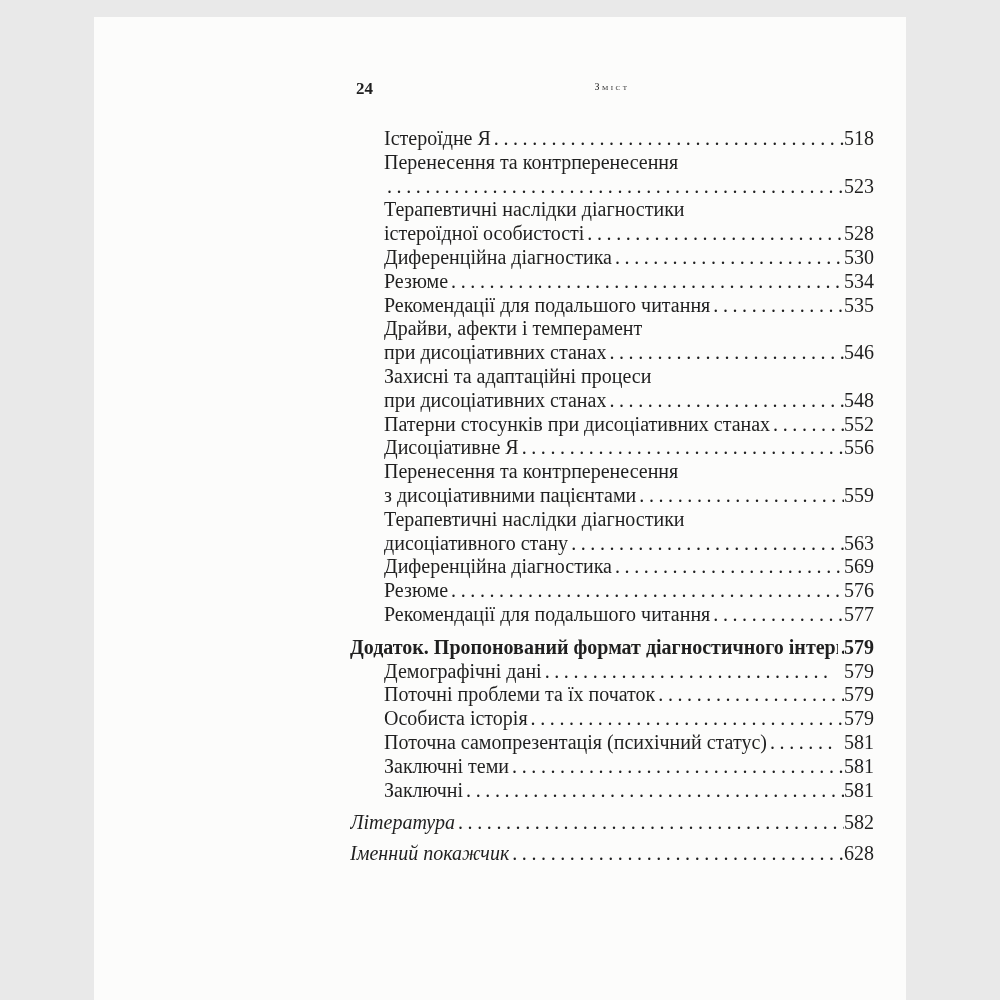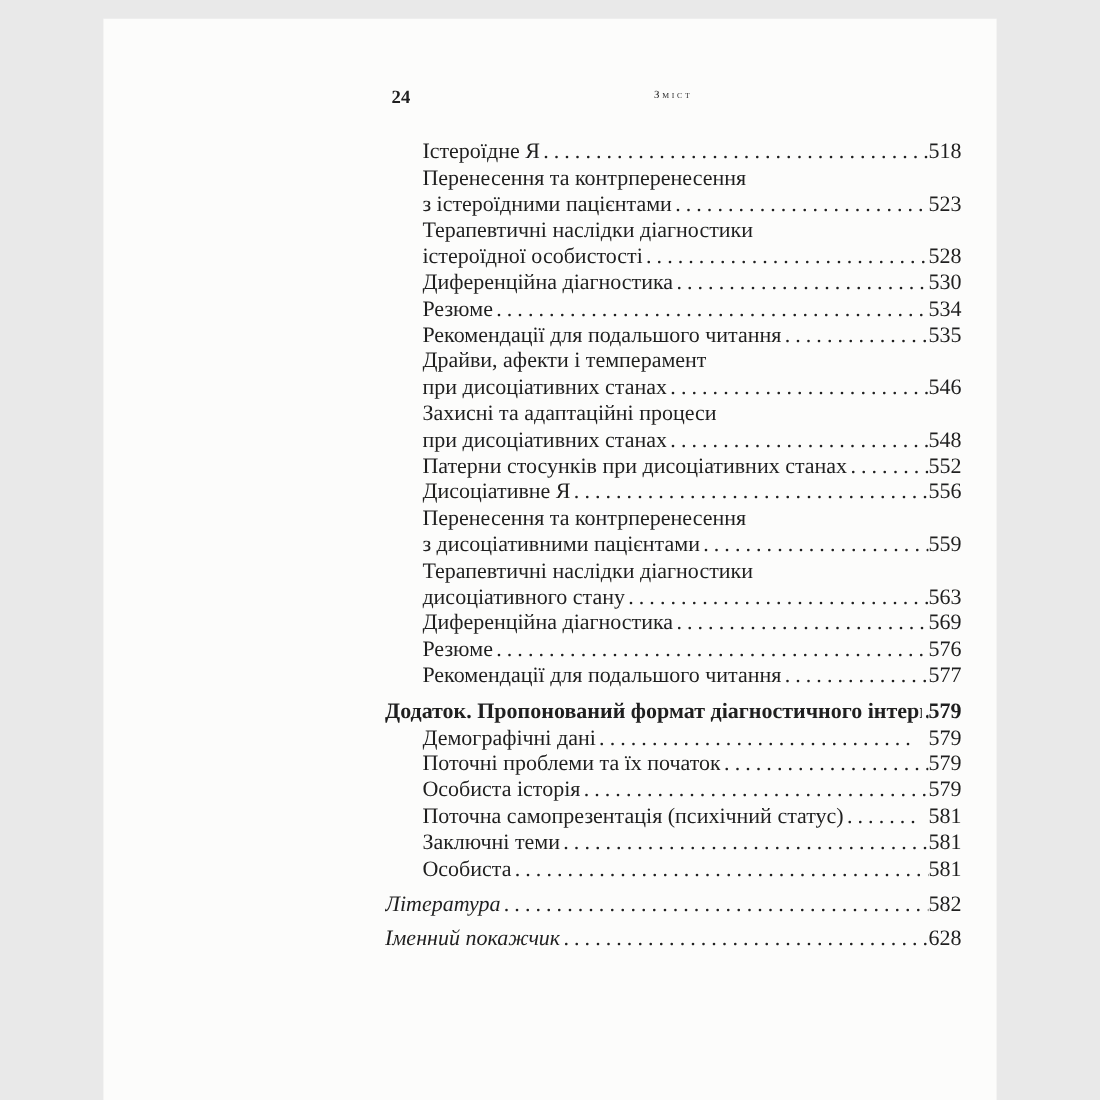--- a/index.html
+++ b/index.html
@@ -86,21 +86,20 @@
 
       <div class="row lvl1">
         <span class="t">Істероїдне Я</span>
         <span class="dots"></span>
         <span class="pg">518</span>
       </div>
       <div class="row lvl1">
         <span class="t">Перенесення та контрперенесення</span>
       </div>
       <div class="row lvl1">
-        <span class="t">з істероїдними пацієнтами</span>
         <span class="dots"></span>
         <span class="pg">523</span>
       </div>
       <div class="row lvl1">
         <span class="t">Терапевтичні наслідки діагностики</span>
       </div>
       <div class="row lvl1">
         <span class="t">істероїдної особистості</span>
         <span class="dots"></span>
         <span class="pg">528</span>
@@ -203,21 +202,21 @@
         <span class="t">Поточна самопрезентація (психічний статус)</span>
         <span class="dots"></span>
         <span class="pg">581</span>
       </div>
       <div class="row lvl1">
         <span class="t">Заключні теми</span>
         <span class="dots"></span>
         <span class="pg">581</span>
       </div>
       <div class="row lvl1">
-        <span class="t">Особиста</span>
+        <span class="t">Заключні</span>
         <span class="dots"></span>
         <span class="pg">581</span>
       </div>
 
       <div class="row lvl0 italic gap">
         <span class="t">Література</span>
         <span class="dots"></span>
         <span class="pg">582</span>
       </div>
       <div class="row lvl0 italic gap-sm">

